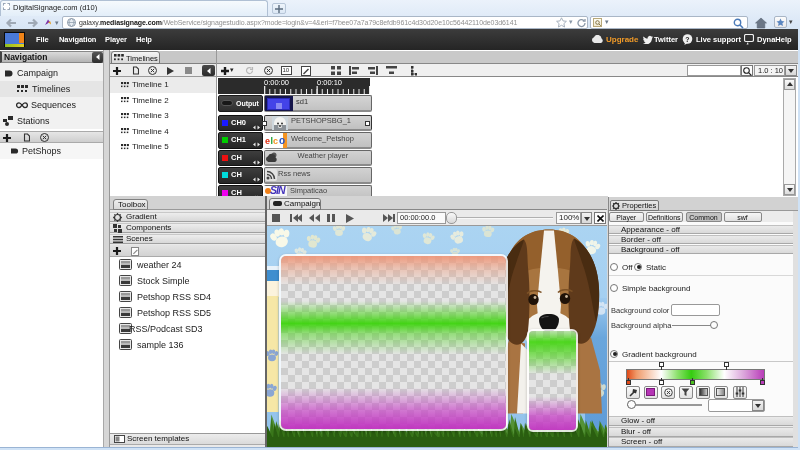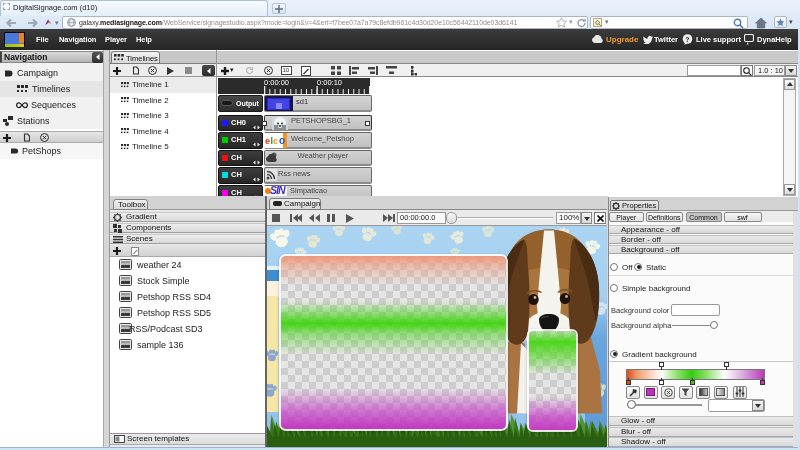--- a/index.html
+++ b/index.html
@@ -743,15 +743,15 @@
 <div class="a" style="left:707.5px;top:398.5px;width:57.5px;height:13.5px;background:#fff;border:1px solid #999;border-radius:2px;"></div>
 <div class="a" style="left:751.5px;top:399.5px;width:12.5px;height:11.5px;background:linear-gradient(#f2f2f2,#d8d8d8);border:1px solid #888;"></div>
 <svg class="a" style="left:755px;top:404px;" width="6" height="4">
     <path d="M0 0h6L3 4z" fill="#333"></path>
   </svg>
 <div class="a" style="left:609px;top:416.0px;width:184px;height:10px;background:linear-gradient(#eaeaea,#d9d9d9);border-top:1px solid #c0c0c0;border-bottom:1px solid #a8a8a8;"></div>
 <span class="a" style="left:621px;top:416.0px;font-size:8px;color:#111;line-height:10px;">Glow - off</span>
 <div class="a" style="left:609px;top:426.5px;width:184px;height:10px;background:linear-gradient(#eaeaea,#d9d9d9);border-top:1px solid #c0c0c0;border-bottom:1px solid #a8a8a8;"></div>
 <span class="a" style="left:621px;top:426.5px;font-size:8px;color:#111;line-height:10px;">Blur - off</span>
 <div class="a" style="left:609px;top:436.5px;width:184px;height:10px;background:linear-gradient(#eaeaea,#d9d9d9);border-top:1px solid #c0c0c0;border-bottom:1px solid #a8a8a8;"></div>
-<span class="a" style="left:621px;top:436.5px;font-size:8px;color:#111;line-height:10px;">Shadow - off</span>
+<span class="a" style="left:621px;top:436.5px;font-size:8px;color:#111;line-height:10px;">Screen - off</span>
 <div class="a" style="left:793px;top:211px;width:7px;height:236px;background:#e0e0e0;"></div>
 <div class="a" style="left:0;top:447px;width:800px;height:3px;background:#cfe2f6;border-top:1px solid #9ab4d4;"></div>
 <div class="a" style="left:798px;top:29px;width:2px;height:421px;background:#cfe2f6;"></div>
 </body></html>

